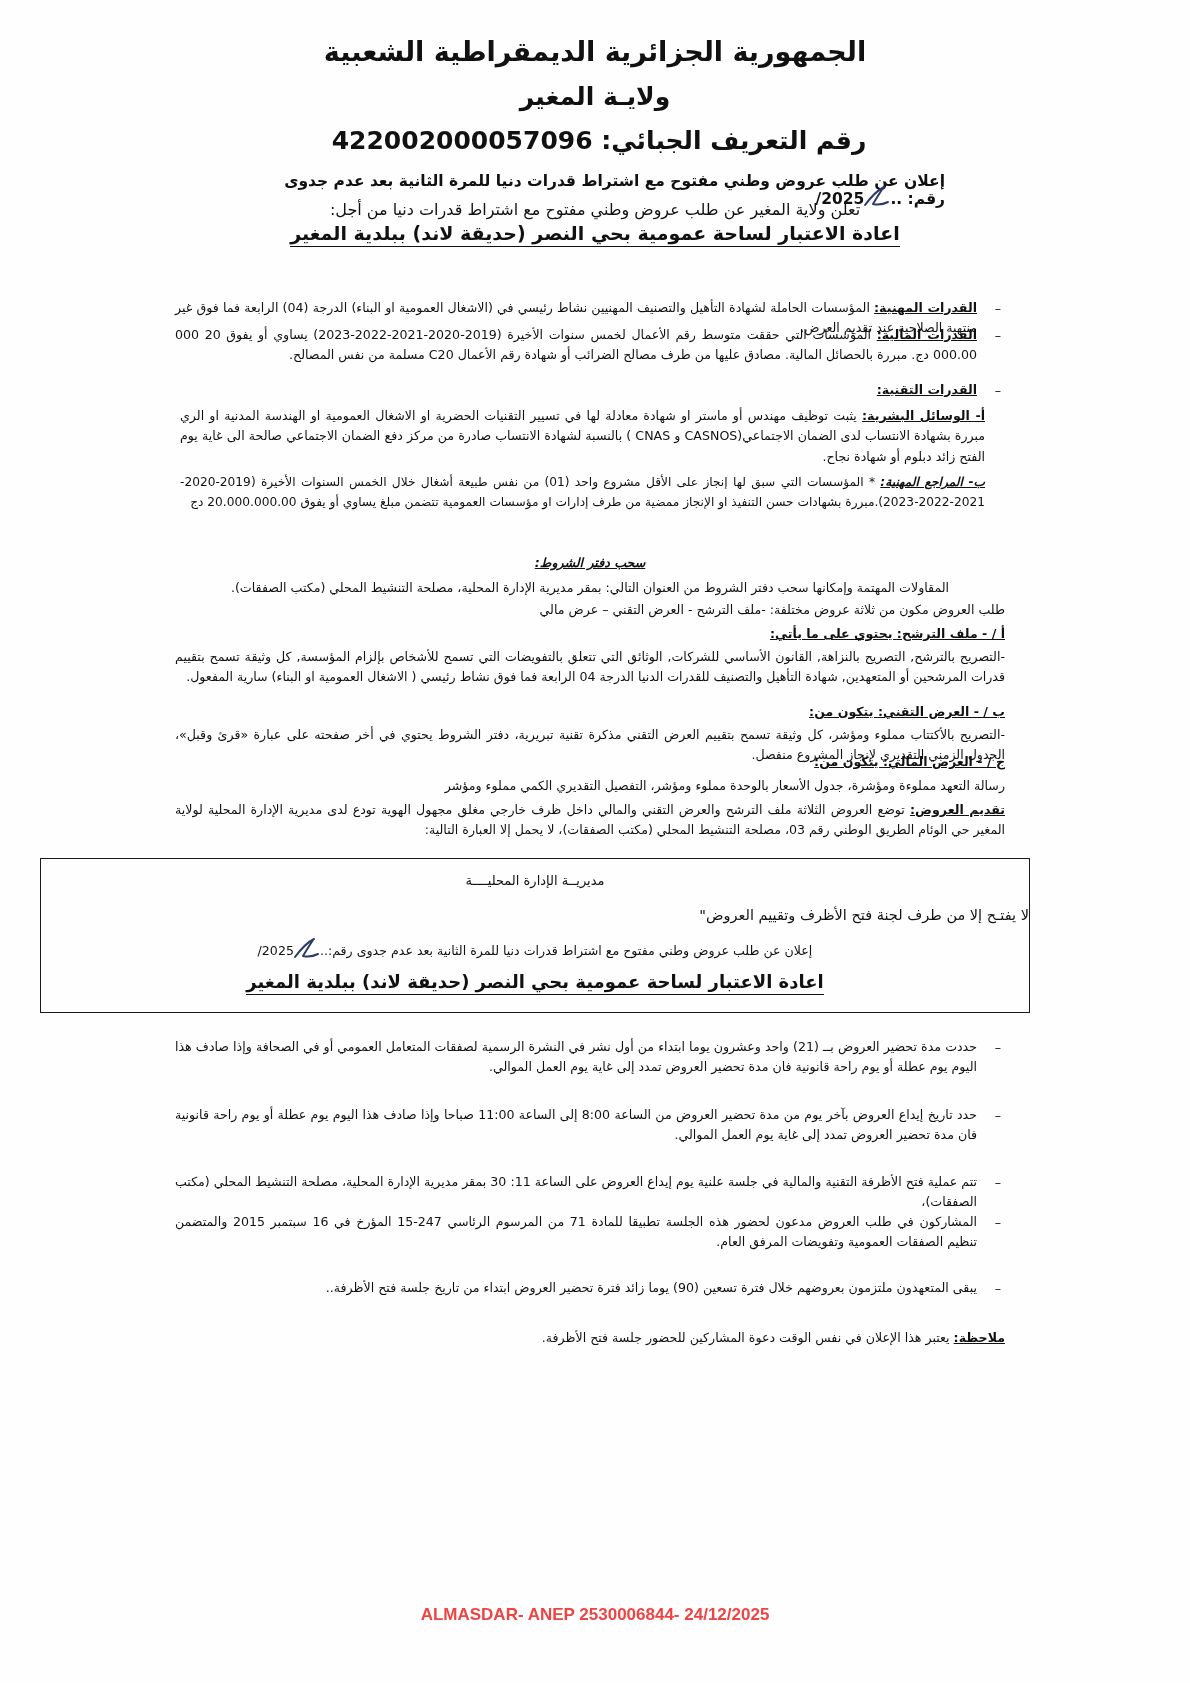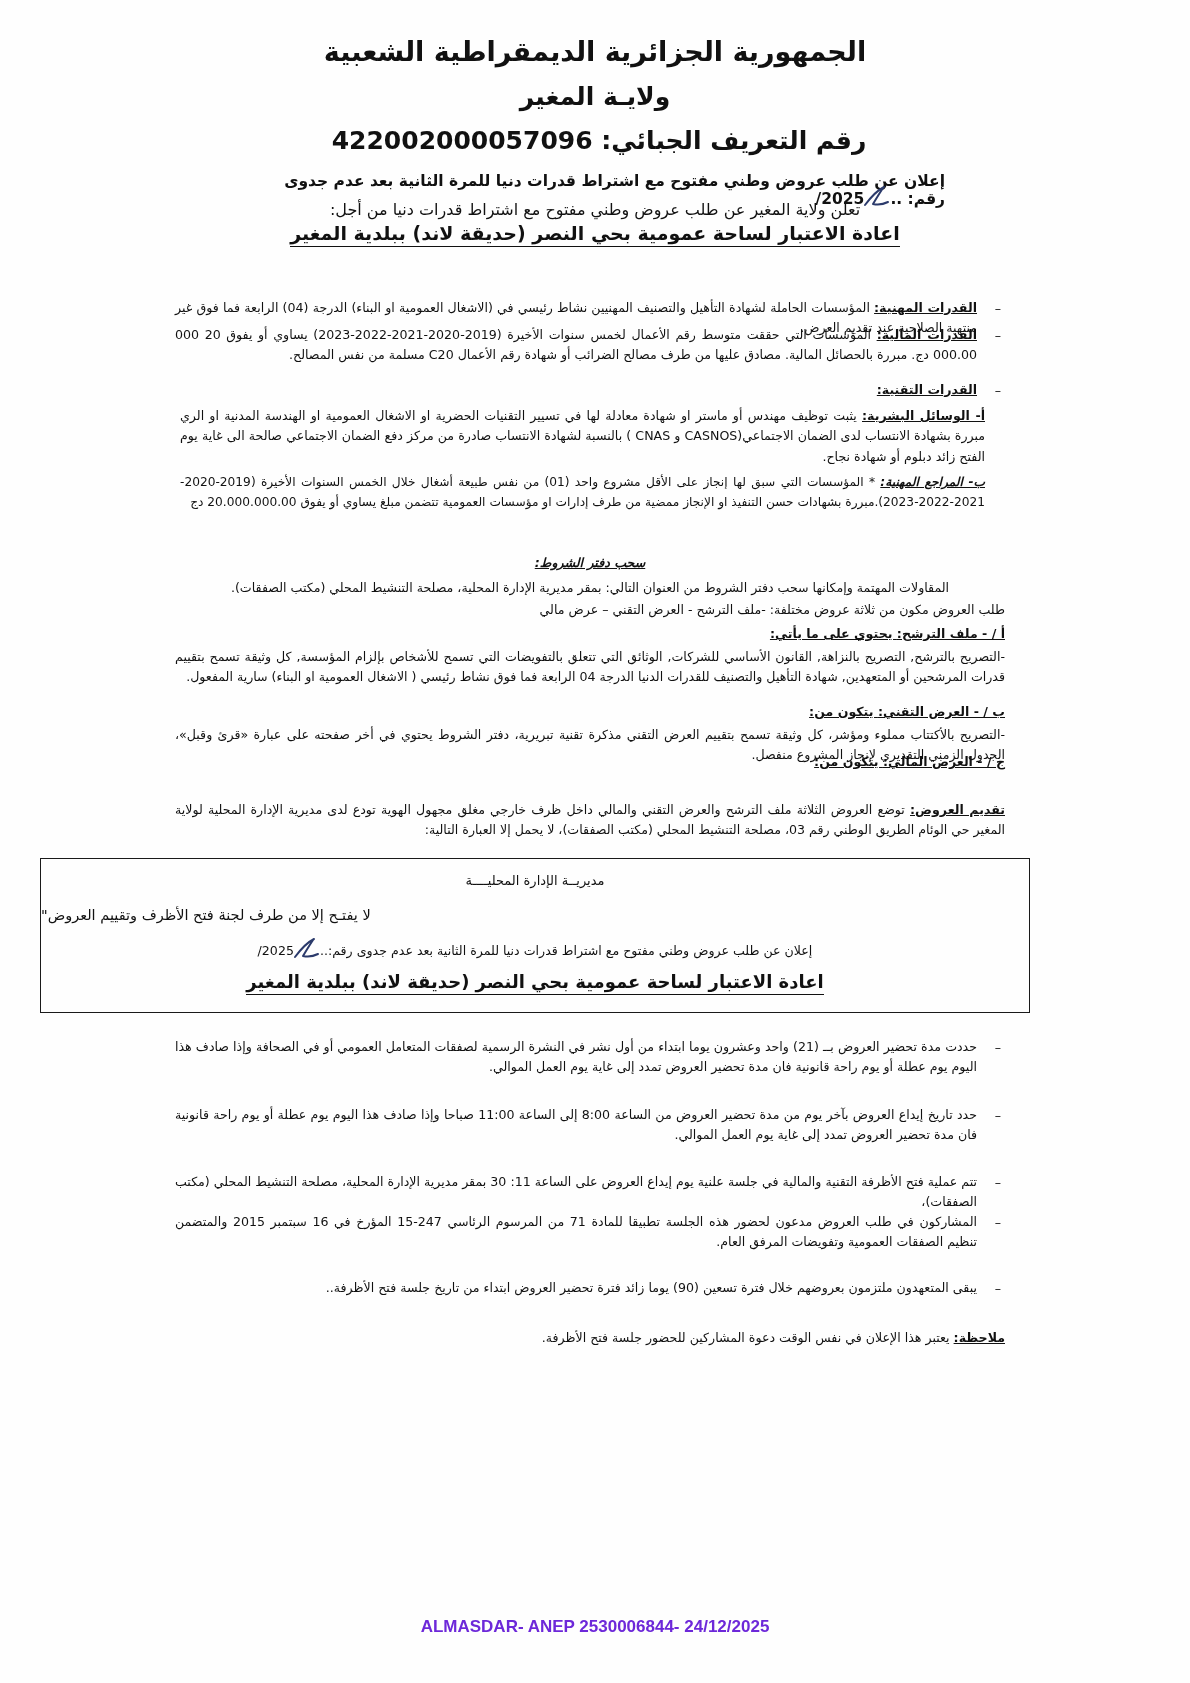--- a/index.html
+++ b/index.html
@@ -153,21 +153,21 @@
     direction: rtl;
   }
   .box-l1 {
     position: absolute; top: 14px; left: 0; right: 0;
     text-align: center;
     font-size: 13px;
     letter-spacing: 1.2px;
   }
   .box-l2 {
     position: absolute; top: 48px; left: 0; right: 0;
-    text-align: left;
+    text-align: right;
     font-size: 14.5px;
   }
   .box-l3 {
     position: absolute; top: 84px; left: 0; right: 0;
     text-align: center;
     font-size: 12.6px;
   }
   .box-l4 {
     position: absolute; top: 112px; left: 0; right: 0;
     text-align: center;
@@ -176,26 +176,26 @@
   }
   .box-l4 span {
     border-bottom: 1.5px solid #111;
     padding-bottom: 2px;
   }
 
   
   .footer {
     position: absolute;
     left: 0; right: 0;
-    bottom: 46px;
+    bottom: 58px;
     text-align: center;
     font-size: 17px;
     font-family: "Liberation Sans", "DejaVu Sans", sans-serif;
     font-weight: bold;
-    color: #6d28d9;
+    color: #ef4444;
     direction: ltr;
   }
 
   .note {
     position: absolute;
     right: 185px;
     width: 830px;
     text-align: right;
     font-size: 12.6px;
     direction: rtl;
@@ -269,20 +269,21 @@
     <div class="blk" style="top:647px;">-التصريح بالترشح, التصريح بالنزاهة, القانون الأساسي للشركات, الوثائق التي تتعلق بالتفويضات التي تسمح للأشخاص بإلزام المؤسسة, كل وثيقة تسمح بتقييم قدرات المرشحين أو المتعهدين, شهادة التأهيل والتصنيف للقدرات الدنيا الدرجة 04 الرابعة فما فوق نشاط رئيسي ( الاشغال العمومية او البناء) سارية المفعول.</div>
 
     <div class="blk rgt" style="top:702px;">
       <span class="lbl">ب / - العرض التقني:</span><span class="lbl"> يتكون من:</span>
     </div>
     <div class="blk" style="top:725px;">-التصريح بالأكتتاب مملوء ومؤشر، كل وثيقة تسمح بتقييم العرض التقني مذكرة تقنية تبريرية، دفتر الشروط يحتوي في أخر صفحته على عبارة «قرئ وقبل»، الجدول الزمني التقديري لإنجاز المشروع منفصل.</div>
 
     <div class="blk rgt" style="top:752px;">
       <span class="lbl">ج / - العرض المالي:</span><span class="lbl"> يتكون من:</span>
     </div>
+    <div class="blk rgt" style="top:776px;">رسالة التعهد مملوءة ومؤشرة، جدول الأسعار بالوحدة مملوء ومؤشر، التفصيل التقديري الكمي مملوء ومؤشر</div>
 
     <div class="blk" style="top:800px;">
       <span class="lbl">تقديم العروض:</span><span> توضع العروض الثلاثة ملف الترشح والعرض التقني والمالي داخل ظرف خارجي مغلق مجهول الهوية تودع لدى مديرية الإدارة المحلية لولاية المغير حي الوئام الطريق الوطني رقم 03، مصلحة التنشيط المحلي (مكتب الصفقات)، لا يحمل إلا العبارة التالية:</span>
     </div>
 
     <div class="box">
       <div class="box-l1">مديريــة الإدارة المحليــــة</div>
       <div class="box-l2">لا يفتـح إلا من طرف لجنة فتح الأظرف وتقييم العروض"</div>
       <div class="box-l3">
         <span>إعلان عن طلب عروض وطني مفتوح مع اشتراط قدرات دنيا للمرة الثانية بعد عدم جدوى رقم:..</span><span class="scrawl"><svg width="30" height="26" viewBox="0 0 30 26">

